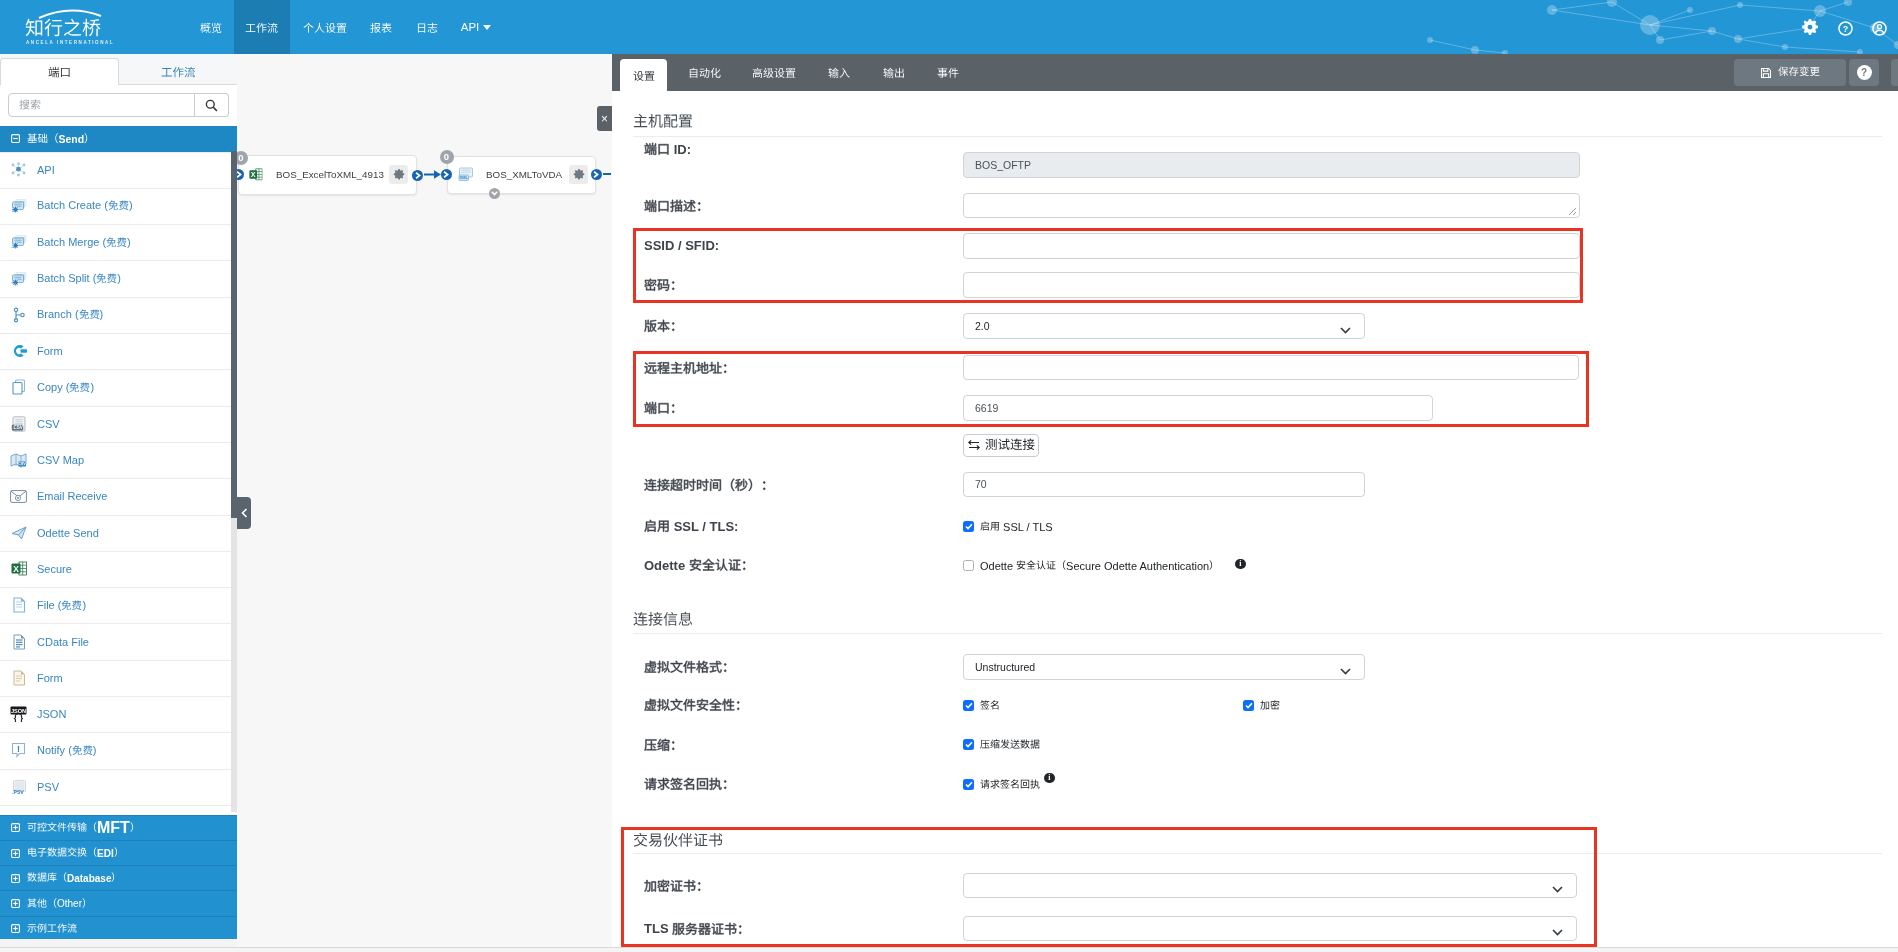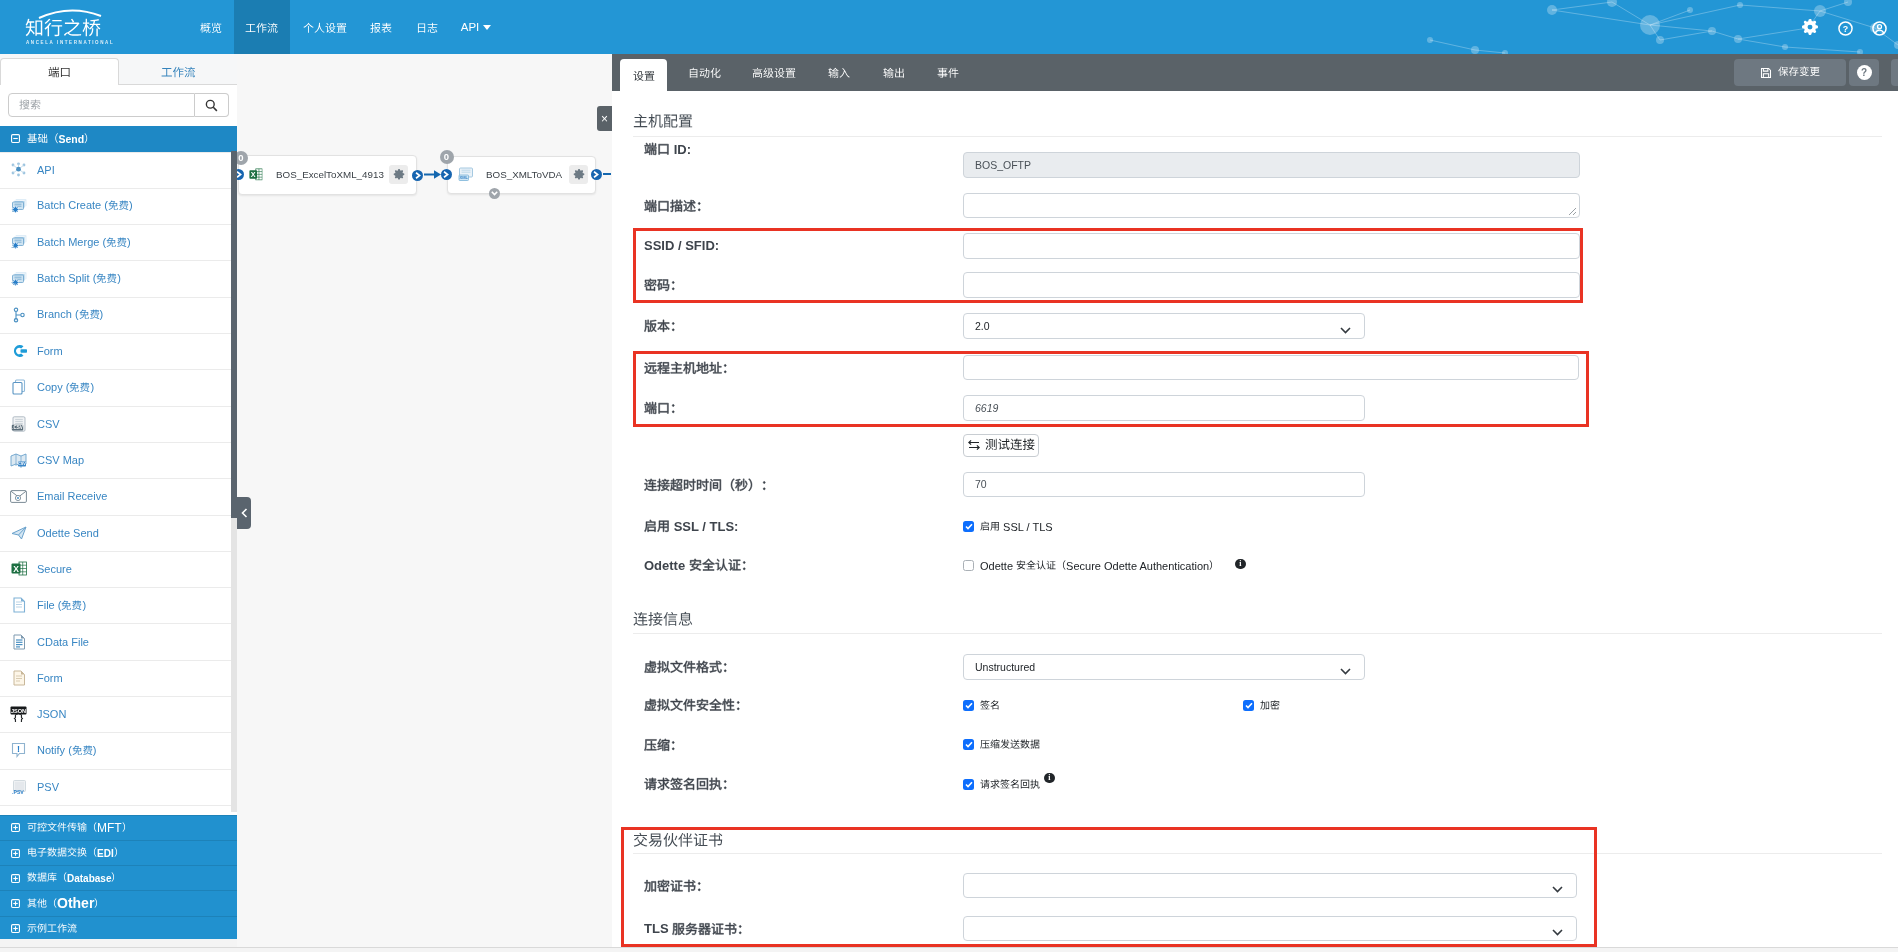--- a/index.html
+++ b/index.html
@@ -673,21 +673,21 @@
     <svg class="zh" width="10.0" height="11.6">
       <g transform="translate(0,8.80) scale(0.010000,-0.010000)" stroke="currentColor" stroke-width="5">
         <use href="#z32"></use>
       </g>
     </svg>
     <svg class="zh" width="10.0" height="11.6">
       <g transform="translate(0,8.80) scale(0.010000,-0.010000)" stroke="currentColor" stroke-width="5">
         <use href="#z23"></use>
       </g>
     </svg>
-    <span style="font-size:12px;font-weight:normal">MFT</span>
+    <span style="font-size:16px;font-weight:bold">MFT</span>
     <svg class="zh" width="10.0" height="11.6">
       <g transform="translate(0,8.80) scale(0.010000,-0.010000)" stroke="currentColor" stroke-width="5">
         <use href="#z24"></use>
       </g>
     </svg>
   </div>
 <div class="bluesec" style="top:840.0px;height:25.2px;border-top:1px solid rgba(0,0,0,0.1)">
     <span style="margin-left:11px;margin-right:7px;display:flex">
       <svg width="9" height="9" viewBox="0 0 12 12" style="flex:none">
         <rect x="0.75" y="0.75" width="10.5" height="10.5" rx="1.5" fill="none" stroke="#fff" stroke-width="1.5"></rect>
@@ -788,21 +788,21 @@
     <svg class="zh" width="10.0" height="11.6">
       <g transform="translate(0,8.80) scale(0.010000,-0.010000)" stroke="currentColor" stroke-width="5">
         <use href="#z41"></use>
       </g>
     </svg>
     <svg class="zh" width="10.0" height="11.6">
       <g transform="translate(0,8.80) scale(0.010000,-0.010000)" stroke="currentColor" stroke-width="5">
         <use href="#z23"></use>
       </g>
     </svg>
-    <span style="font-size:14px;font-weight:bold">Other</span>
+    <span style="font-size:10px;font-weight:normal">Other</span>
     <svg class="zh" width="10.0" height="11.6">
       <g transform="translate(0,8.80) scale(0.010000,-0.010000)" stroke="currentColor" stroke-width="5">
         <use href="#z24"></use>
       </g>
     </svg>
   </div>
 <div class="bluesec" style="top:915.6px;height:25.2px;border-top:1px solid rgba(0,0,0,0.1)">
     <span style="margin-left:11px;margin-right:7px;display:flex">
       <svg width="9" height="9" viewBox="0 0 12 12" style="flex:none">
         <rect x="0.75" y="0.75" width="10.5" height="10.5" rx="1.5" fill="none" stroke="#fff" stroke-width="1.5"></rect>
@@ -1060,21 +1060,21 @@
 <div class="inp" style="top:354.5px;width:616px;height:25.5px;"></div>
 <div class="lbl" style="top:394.5px;height:26px">
     <svg class="zh" width="39.0" height="15.1">
       <g transform="translate(0,11.44) scale(0.013000,-0.013000)" stroke="currentColor" stroke-width="40">
         <use href="#z17"></use>
         <use href="#z18" x="1000"></use>
         <use href="#z61" x="2000"></use>
       </g>
     </svg>
   </div>
-<div class="inp" style="top:394.5px;width:402px;height:26px;font-style:italic;">6619</div>
+<div class="inp" style="top:394.5px;width:470px;height:26px;">6619</div>
 <div class="abs" style="left:963px;top:434px;width:76px;height:22.5px;border:1px solid #c8cdd2;border-radius:4px;background:#fff;display:flex;align-items:center;justify-content:center;color:#212529">
     <svg width="12" height="10" viewBox="0 0 14 12" style="margin-right:5px">
       <path d="M3.5 0.5 L0.8 3 L3.5 5.5 M0.8 3 H13" fill="none" stroke="#212529" stroke-width="1.4"></path>
       <path d="M10.5 6.5 L13.2 9 L10.5 11.5 M13.2 9 H1" fill="none" stroke="#212529" stroke-width="1.4"></path>
     </svg>
     <svg class="zh" width="50.0" height="14.5">
       <g transform="translate(0,11.00) scale(0.012500,-0.012500)">
         <use href="#z70"></use>
         <use href="#z71" x="1000"></use>
         <use href="#z72" x="2000"></use>

